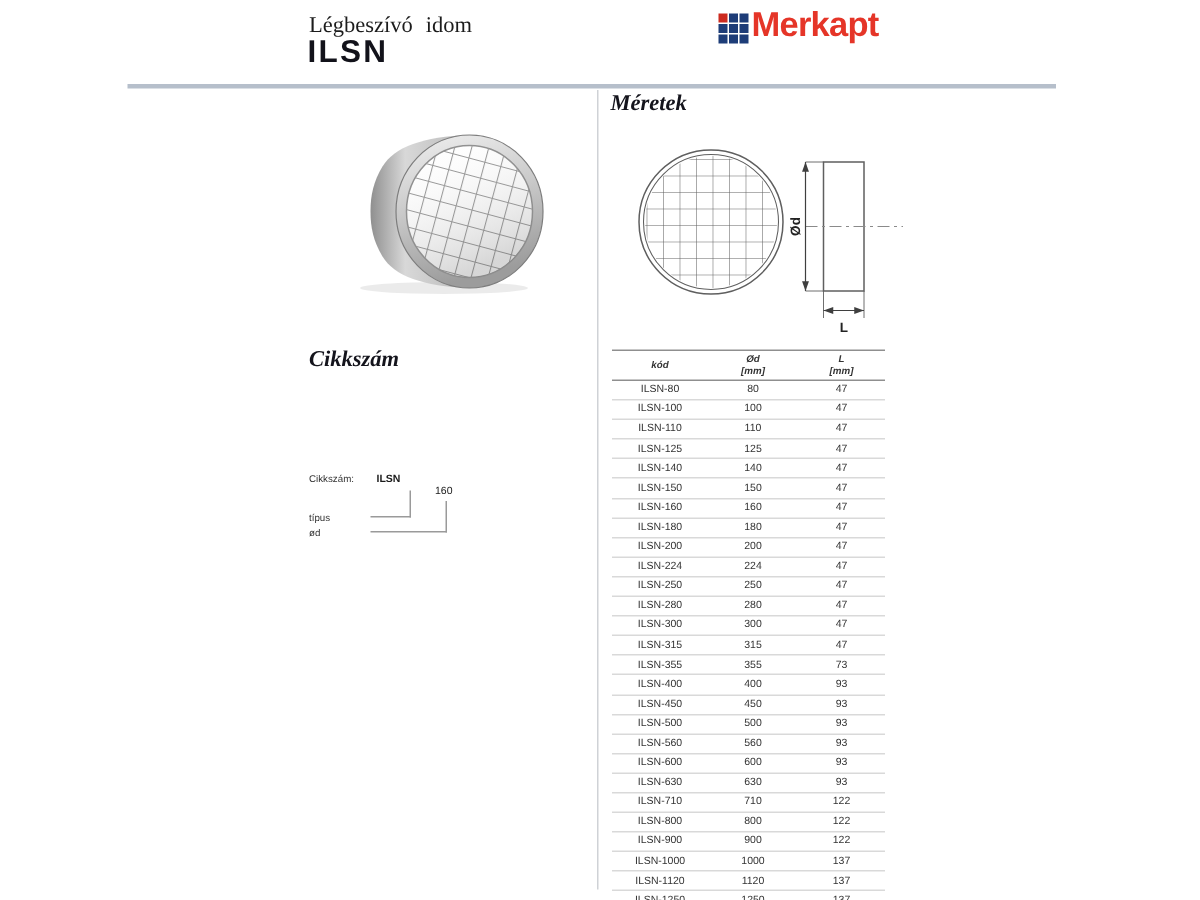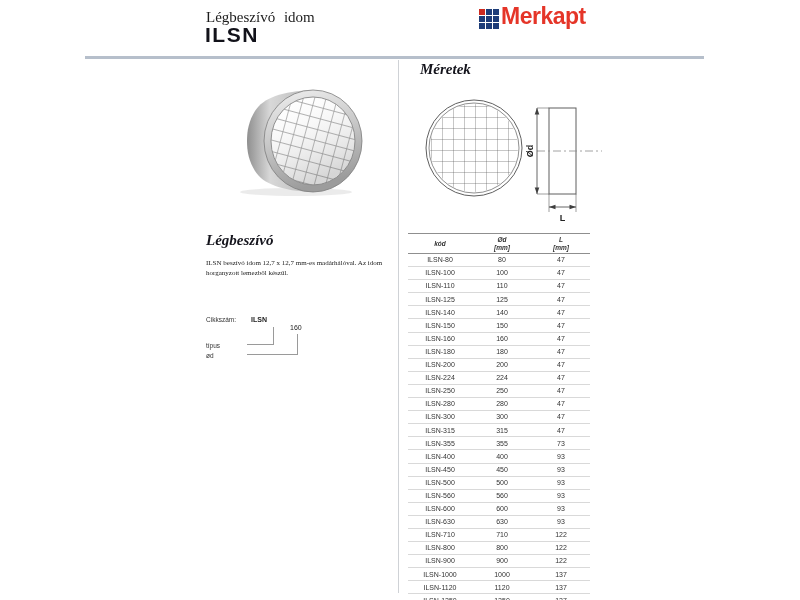--- a/index.html
+++ b/index.html
@@ -18,21 +18,21 @@
   .logo-text{font-weight:700;font-size:23px;letter-spacing:-0.5px;line-height:26px;}
 
   .header-rule{position:absolute;left:85px;top:56px;width:628px;height:3px;background:#b6bfcb;}
   .v-divider{position:absolute;left:398px;top:60px;width:1px;height:533px;background:#cfd2d6;}
 
   
   .photo{position:absolute;left:238px;top:85px;}
   .sec-heading{position:absolute;font-family:"Liberation Serif",serif;font-style:italic;
                font-weight:700;font-size:15px;color:#14141c;}
   #ismerteto{left:206px;top:232px;}
-  #meretek{left:420px;top:61px;}
+  #meretek{left:407px;top:61px;}
   .descr{position:absolute;left:206px;top:258px;width:192px;
          font-family:"Liberation Serif",serif;font-size:7px;line-height:10px;color:#222;}
 
   .desig-label{position:absolute;left:206px;top:316px;font-size:6.5px;color:#333;}
   .desig-series{position:absolute;left:251px;top:316px;font-size:7px;font-weight:700;color:#1a1a1a;}
   .desig-size{position:absolute;left:290px;top:324px;font-size:7px;color:#1a1a1a;}
   .desig-tipus{position:absolute;left:206px;top:342px;font-size:6.5px;color:#333;}
   .desig-od{position:absolute;left:206px;top:352px;font-size:6.5px;color:#333;}
   .elbow1{position:absolute;left:247px;top:327px;width:26px;height:17px;
           border-right:1px solid #9a9a9a;border-bottom:1px solid #9a9a9a;}
@@ -99,22 +99,21 @@
       </pattern>
     </defs>
     <ellipse cx="58" cy="107" rx="56" ry="4" fill="rgba(0,0,0,0.08)"></ellipse>
     <path d="M75 5 C44 6 25 13 17 26 C11 36 9 45 9 56 C9 67 11 76 17 86 C25 99 44 106 75 107 Z" fill="url(#bodyGrad)"></path>
     <ellipse cx="75" cy="56" rx="49" ry="51" fill="url(#rimGrad)" stroke="#7d7d7d" stroke-width="0.8"></ellipse>
     <ellipse cx="75" cy="56" rx="42" ry="44" fill="#ffffff" stroke="#8f8f8f" stroke-width="1"></ellipse>
     <ellipse cx="75" cy="56" rx="42" ry="44" fill="url(#meshPat)"></ellipse>
     <ellipse cx="75" cy="56" rx="42" ry="44" fill="url(#meshShade)"></ellipse>
   </svg>
 
-  <div id="ismerteto" class="sec-heading">Légbeszívó</div>
-  <div class="descr">ILSN beszívó idom 12,7 x 12,7 mm-es madárhálóval. Az idom horganyzott lemezből készül.</div>
+  <div id="ismerteto" class="sec-heading">Cikkszám</div>
 
   <div class="desig-label">Cikkszám:</div>
   <div class="desig-series">ILSN</div>
   <div class="desig-size">160</div>
   <div class="desig-tipus">típus</div>
   <div class="desig-od">ød</div>
   <div class="elbow1"></div>
   <div class="elbow2"></div>
 
   <div id="meretek" class="sec-heading">Méretek</div>

